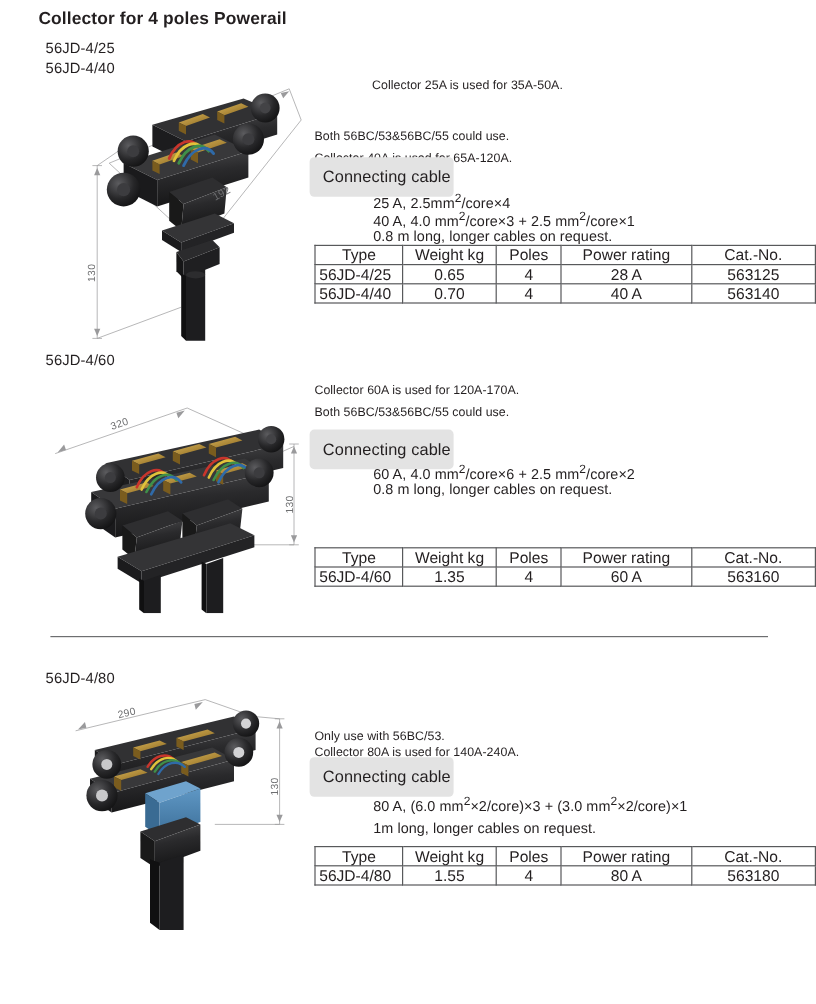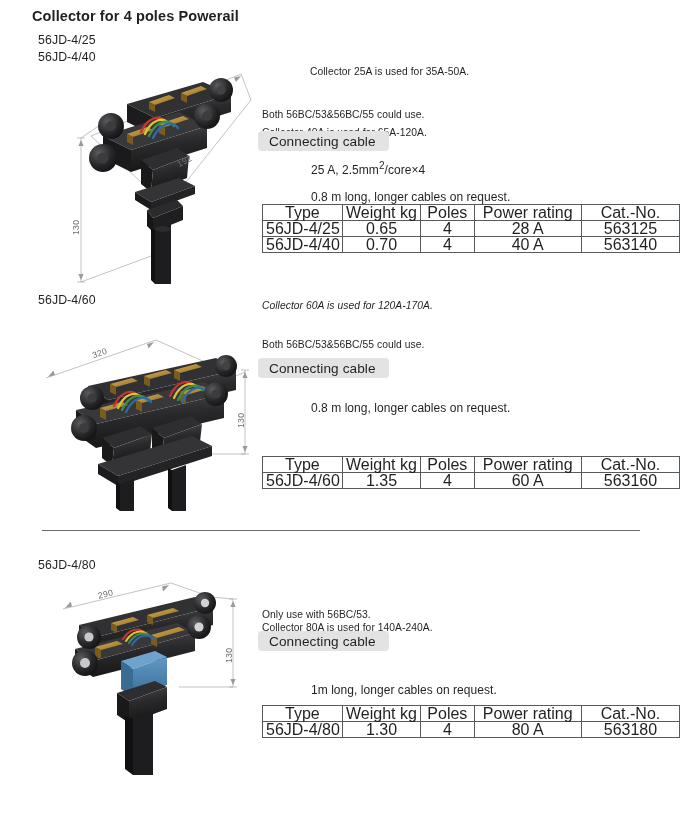--- a/index.html
+++ b/index.html
@@ -37,33 +37,33 @@
     position:absolute;
     font-size:10.3px; color:#231f20; white-space:nowrap;
     letter-spacing:.05px;
   }
   .txt.green{ color:#4f9e62; font-size:9.6px; }
   .txt.small{ font-size:12px;margin-left:47px; }
 
   
   .cable-badge{
     position:absolute;
-    height:20px; padding:0 13px 0 11px;
+    height:33px; padding:0 2px 0 11px;
     display:flex; align-items:center;
     background:#e3e3e3;
     border-radius:4px;
     font-size:13.6px; color:#231f20;
     letter-spacing:.1px;
   }
 
   
   table.spec{
     position:absolute;
     border-collapse:collapse;
-    font-size:16px;
+    font-size:13px;
     color:#231f20;
     table-layout:fixed;
   }
   table.spec th, table.spec td{
     border:1px solid #58595b;
     height:16px;
     text-align:center;
     font-weight:400;
     padding:0 2px;
     white-space:nowrap;
@@ -200,20 +200,21 @@
     <div class="dimtxt" style="left:122px; top:96px; transform:rotate(-28deg);">192</div>
   </div>
 
   <div class="txt" style="left:262px; top:66px;margin-left:48px;">Collector 25A is used for 35A-50A.</div>
   <div class="txt" style="left:262px; top:87px;margin-top:40px;">Collector 40A is used for 65A-120A.</div>
   <div class="txt" style="left:262px; top:109px;">Both 56BC/53&amp;56BC/55 could use.</div>
 
   <div class="cable-badge" style="left:258px; top:131px;">Connecting cable</div>
 
   <div class="txt small" style="left:264px; top:160px;">25 A, 2.5mm<sup>2</sup>/core×4</div>
+  <div class="txt small" style="left:264px; top:175px;">40 A, 4.0 mm<sup>2</sup>/core×3 + 2.5 mm<sup>2</sup>/core×1</div>
   <div class="txt small" style="left:264px; top:190px;">0.8 m long, longer cables on request.</div>
 
   <table class="spec" style="left:262px; top:204px;">
     <colgroup>
         <col class="c0">
         <col class="c1">
         <col class="c2">
         <col class="c3">
         <col class="c4">
       </colgroup>
@@ -349,25 +350,26 @@
         <path d="M80 148 L94 143 L94 175 L80 175 Z" fill="#1d1d1f"></path>
         <path d="M80 148 L80 175 L76 172 L76 146 Z" fill="#101011"></path>
         <path d="M132 134 L146 129 L146 175 L132 175 Z" fill="#1d1d1f"></path>
         <path d="M132 134 L132 175 L128 172 L128 132 Z" fill="#101011"></path>
       </g>
     </svg>
     <div class="dimtxt" style="left:52px; top:12px; transform:rotate(-19deg);">320</div>
     <div class="dimtxt rot90" style="left:196px; top:92px;">130</div>
   </div>
 
-  <div class="txt" style="left:262px; top:300px;font-style:italic;">Collector 60A is used for 120A-170A.</div>
+  <div class="txt" style="left:262px; top:320px;">Collector 60A is used for 120A-170A.</div>
   <div class="txt" style="left:262px; top:339px;">Both 56BC/53&amp;56BC/55 could use.</div>
 
   <div class="cable-badge" style="left:258px; top:358px;">Connecting cable</div>
 
+  <div class="txt small" style="left:264px; top:386px;">60 A, 4.0 mm<sup>2</sup>/core×6 + 2.5 mm<sup>2</sup>/core×2</div>
   <div class="txt small" style="left:264px; top:401px;">0.8 m long, longer cables on request.</div>
 
 
   <table class="spec" style="left:262px; top:456px;">
     <colgroup>
         <col class="c0">
         <col class="c1">
         <col class="c2">
         <col class="c3">
         <col class="c4">
@@ -493,20 +495,21 @@
     </svg>
     <div class="dimtxt" style="left:43px; top:14px; transform:rotate(-13deg);">290</div>
     <div class="dimtxt rot90" style="left:169px; top:88px;">130</div>
   </div>
 
   <div class="txt" style="left:262px; top:582px;margin-top:40px;">Collector 80A is used for 140A-240A.</div>
   <div class="txt" style="left:262px; top:609px;">Only use with 56BC/53.</div>
 
   <div class="cable-badge" style="left:258px; top:631px;">Connecting cable</div>
 
+  <div class="txt small" style="left:264px; top:663px;">80 A, (6.0 mm<sup>2</sup>×2/core)×3 + (3.0 mm<sup>2</sup>×2/core)×1</div>
   <div class="txt small" style="left:264px; top:683px;">1m long, longer cables on request.</div>
 
   <table class="spec" style="left:262px; top:705px;">
     <colgroup>
         <col class="c0">
         <col class="c1">
         <col class="c2">
         <col class="c3">
         <col class="c4">
       </colgroup>
@@ -515,21 +518,21 @@
         <th>Type</th>
         <th>Weight kg</th>
         <th>Poles</th>
         <th>Power rating</th>
         <th>Cat.-No.</th>
       </tr>
     </thead>
     <tbody>
       <tr>
         <td class="type">56JD-4/80</td>
-        <td>1.30</td>
+        <td>1.55</td>
         <td>4</td>
         <td>80 A</td>
         <td>563180</td>
       </tr>
     </tbody>
   </table>
 
 </div>
 
 </body></html>

